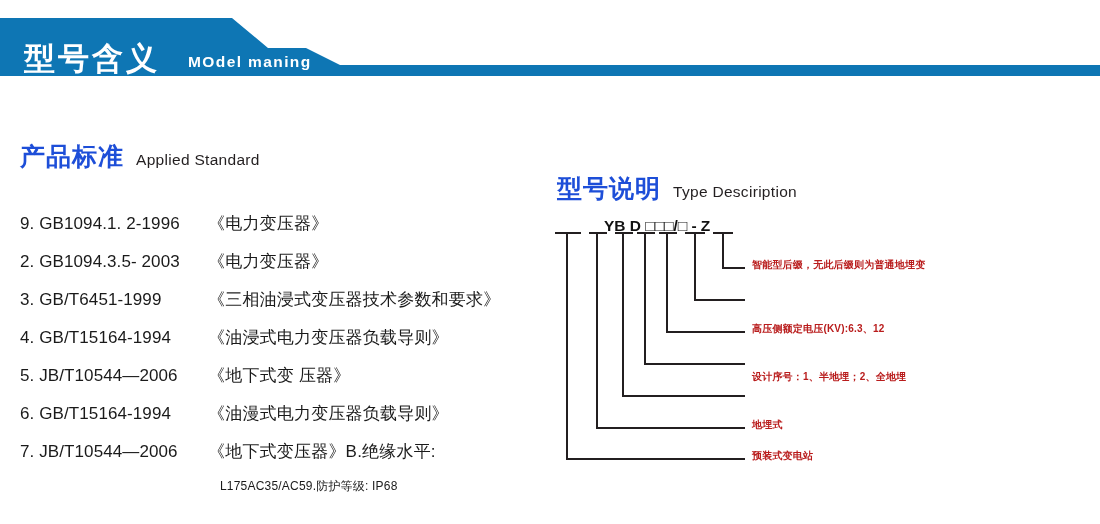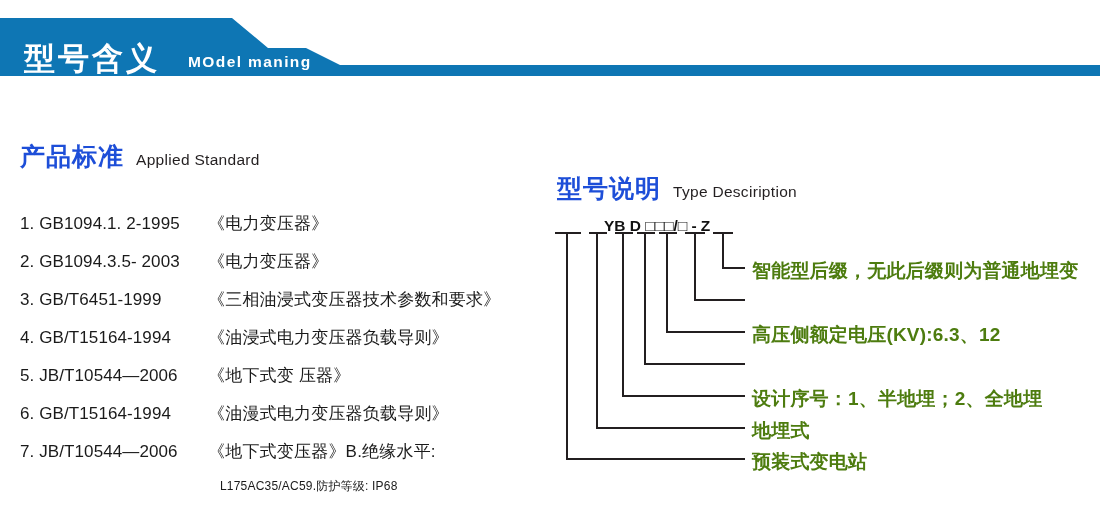--- a/index.html
+++ b/index.html
@@ -107,23 +107,23 @@
     white-space:nowrap;
     margin-left:48px;
   }
   .diagram svg {
     position:absolute;
     left:0; top:0;
   }
   .lbl {
     position:absolute;
     left:207px;
-    font-size:19px;
-    font-weight:700;
-    color:#4d7c0f;
+    font-size:10px;
+    font-weight:700;
+    color:#b91c1c;
     white-space:nowrap;
     letter-spacing:0.2px;
   }
 </style>
 </head>
 <body>
 
 <div id="page">
 
   <div class="banner">
@@ -137,21 +137,21 @@
   <div class="sec-head" id="head-left">
     <span class="cn">产品标准</span><span class="en">Applied Standard</span>
   </div>
 
   <div class="sec-head" id="head-right">
     <span class="cn">型号说明</span><span class="en">Type Desciription</span>
   </div>
 
   <div class="std-list">
     <div class="std-row">
-      <span class="std-code">1. GB1094.1. 2-1995</span>
+      <span class="std-code">9. GB1094.1. 2-1996</span>
       <span class="std-name">《电力变压器》</span>
     </div>
     <div class="std-row">
       <span class="std-code">2. GB1094.3.5- 2003</span>
       <span class="std-name">《电力变压器》</span>
     </div>
     <div class="std-row">
       <span class="std-code">3. GB/T6451-1999</span>
       <span class="std-name">《三相油浸式变压器技术参数和要求》</span>
     </div>
@@ -200,18 +200,18 @@
         <path d="M78,25 L78,188 L200,188"></path>
 
         <path d="M52,25 L52,220 L200,220"></path>
 
         <path d="M22,25 L22,251 L200,251"></path>
       </g>
     </svg>
 
     <div class="lbl" style="top:50px;">智能型后缀，无此后缀则为普通地埋变</div>
     <div class="lbl" style="top:114px;">高压侧额定电压(KV):6.3、12</div>
-    <div class="lbl" style="top:178px;">设计序号：1、半地埋；2、全地埋</div>
+    <div class="lbl" style="top:162px;">设计序号：1、半地埋；2、全地埋</div>
     <div class="lbl" style="top:210px;">地埋式</div>
     <div class="lbl" style="top:241px;">预装式变电站</div>
   </div>
 
 </div>
 
 </body></html>

